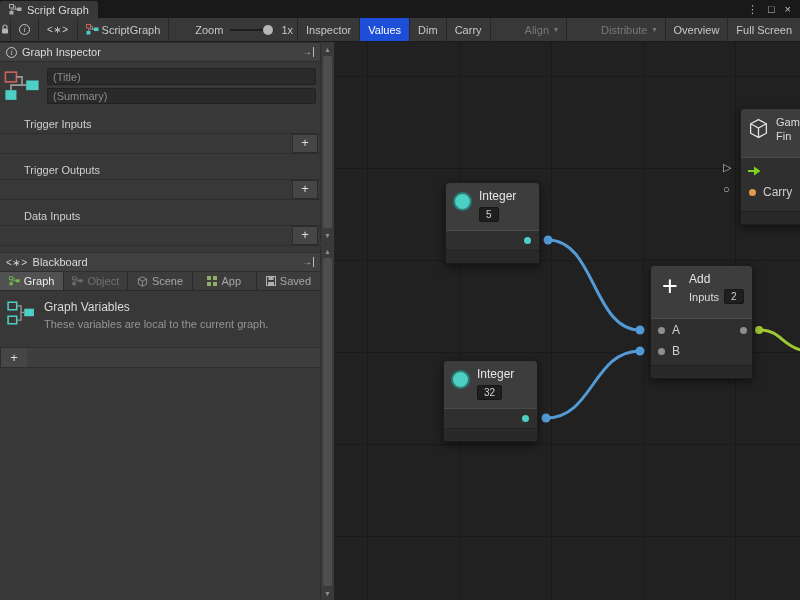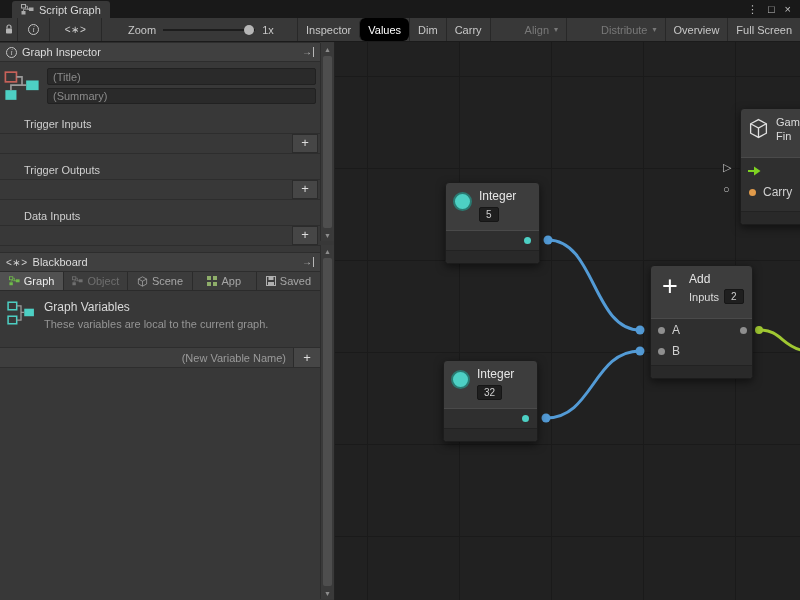--- a/index.html
+++ b/index.html
@@ -3,34 +3,34 @@
 <meta charset="utf-8">
 <style>
   * { margin:0; padding:0; box-sizing:border-box; }
   html,body { width:800px; height:600px; overflow:hidden; background:#383838;
     font-family:"Liberation Sans", sans-serif; }
   #window { position:relative; width:800px; height:600px; background:#383838; }
 
   
   .titlebar { height:18px; background:#191919; display:flex; align-items:flex-end; }
   .wtab { height:17px; display:flex; align-items:center; gap:5px; padding:0 9px;
-    background:#383838; color:#d8d8d8; font-size:11px; margin-left:12px;
+    background:#383838; color:#d8d8d8; font-size:11px; margin-left:0;
     border-radius:3px 3px 0 0; }
   .win-controls { margin-left:auto; display:flex; align-items:center; gap:10px;
     padding:0 9px; color:#c0c0c0; font-size:11px; height:100%; }
   .win-controls span { cursor:default; }
 
   
   .toolbar { height:24px; background:#383838; border-bottom:1px solid #1b1b1b;
     display:flex; align-items:stretch; font-size:11px; color:#c8c8c8; }
   .tb-btn { display:flex; align-items:center; justify-content:center; gap:3px;
     padding:0 8px; border-right:1px solid #282828; cursor:default; white-space:nowrap; }
   .tb-right { margin-left:auto; display:flex; }
   .tb-right .tb-btn { border-right:none; border-left:1px solid #282828; }
-  .tb-btn.active { background:#000000; color:#fff;border-radius:6px; }
+  .tb-btn.active { background:#1d4ed8; color:#fff; }
   .tb-btn.disabled { color:#787878;padding-left:34px; }
   .dd { font-size:8px; margin-left:2px; }
   .zoom-label { align-self:center; margin-left:26px; color:#c8c8c8; }
   .zoom-slider { width:92px; align-self:center; height:12px; position:relative; margin:0 7px; }
   .zoom-track { position:absolute; left:0; right:0; top:5px; height:2px; background:#1d1d1d; }
   .zoom-handle { position:absolute; right:1px; top:1px; width:10px; height:10px;
     border-radius:50%; background:#b6b6b6; }
   .zoom-value { align-self:center; margin-right:4px; }
 
   .info-circle { width:11px; height:11px; border-radius:50%; border:1px solid #c4c4c4;
@@ -152,20 +152,31 @@
           <rect x="2" y="4.5" width="6" height="5" rx="0.8" fill="#b5b5b5"></rect>
         </svg>
       </span>
     </div>
     <div class="tb-btn" style="width:32px">
       <span class="info-circle">i</span>
     </div>
     <div class="tb-btn" style="width:52px">
       <span class="code-glyph">&lt;∗&gt;</span>
     </div>
+    <div class="tb-btn">
+      <span>
+        <svg width="13" height="11" viewBox="0 0 13 11">
+          <rect x="0.5" y="0.5" width="4" height="3.5" fill="none" stroke="#c8625a"></rect>
+          <rect x="8" y="3.5" width="4.5" height="3.5" fill="#4dd0c4"></rect>
+          <rect x="0.5" y="7" width="4" height="3.5" fill="#4dd0c4"></rect>
+          <path d="M4.5 2.2 H6.5 V5.2 H8 M2.5 7 V5.2 H8" stroke="#9a9a9a" fill="none" stroke-width="0.8"></path>
+        </svg>
+      </span>
+      <span>ScriptGraph</span>
+    </div>
     <span class="zoom-label">Zoom</span>
     <div class="zoom-slider">
       <div class="zoom-track"></div>
       <div class="zoom-handle"></div>
     </div>
     <span class="zoom-value">1x</span>
     <div class="tb-right">
       <div class="tb-btn">
           <span>Inspector</span>
         </div>
@@ -304,21 +315,20 @@
               <path d="M4.5 2.2 H6.5 V5.2 H8 M4.5 8.8 H6.5 V5.2" stroke="#9a9a9a" fill="none" stroke-width="0.6"></path>
             </svg>
         </span>
         <div>
           <div class="vars-title">Graph Variables</div>
           <div class="vars-sub">These variables are local to the current graph.</div>
         </div>
       </div>
 
       <div class="newvar-row">
-        <input class="newvar-input" placeholder="(New Variable Name)" style="">
         <div class="newvar-plus">+</div>
       </div>
 
     </div>
 
     <div class="vscroll" id="sb1">
       <div class="vs-arrow">▲</div>
       <div class="vs-thumb"></div>
       <div class="vs-arrow bottom">▼</div>
     </div>

